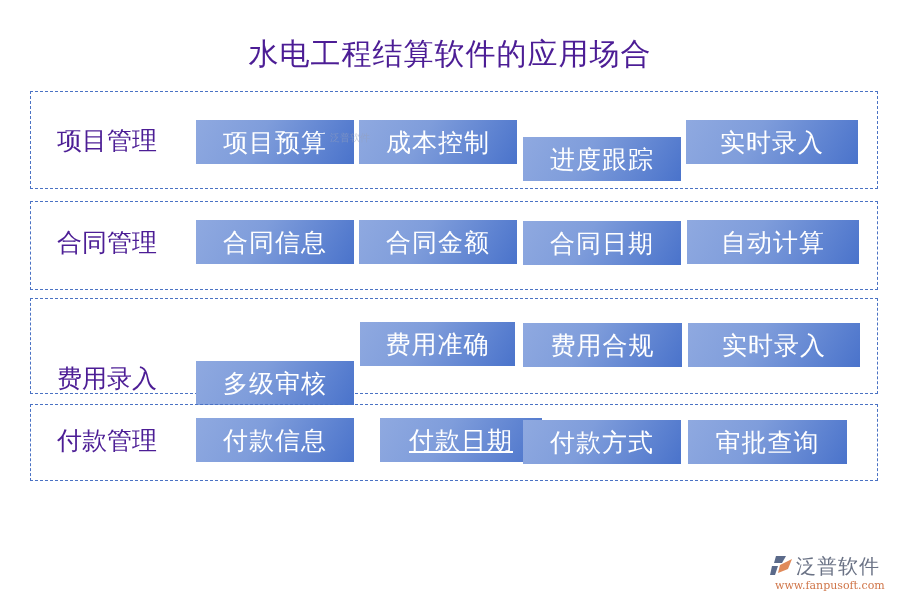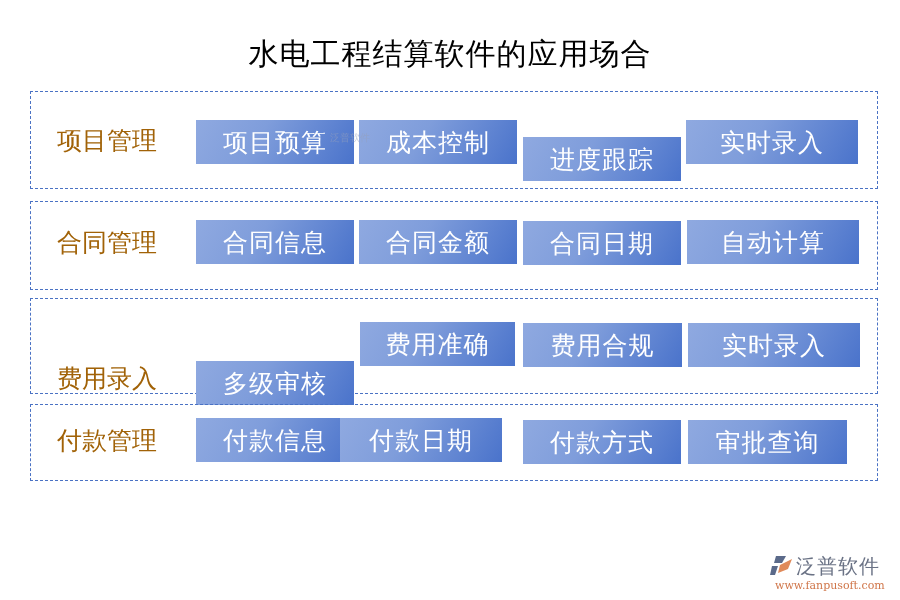--- a/index.html
+++ b/index.html
@@ -1,23 +1,23 @@
 <!DOCTYPE html>
 <html><head>
   <meta charset="utf-8">
   <style>
     html, body { margin: 0; padding: 0; background: #ffffff; }
     body { width: 900px; height: 600px; position: relative; overflow: hidden;
            font-family: "DejaVu Serif", "Liberation Serif", serif; }
     .title { position: absolute; left: 0; top: 34px; width: 900px; text-align: center;
-             font-size: 30px; color: #000000; letter-spacing: 1px;
+             font-size: 30px; color: #4c1d95; letter-spacing: 1px;
              font-family: "DejaVu Serif", "Liberation Serif", serif; }
     .group { position: absolute; left: 30px; width: 848px; border: 1.5px dashed #4a72c4;
              box-sizing: border-box; }
-    .group-label { position: absolute; left: 26px; font-size: 25px; color: #a16207;
+    .group-label { position: absolute; left: 26px; font-size: 25px; color: #4c1d95;
                    font-family: Liberation Mono, monospace; white-space: nowrap; }
     .btn { position: absolute; height: 44px; color: #ffffff; font-size: 25px;
            display: flex; align-items: center; justify-content: center;
            background: linear-gradient(120deg, #8fa9e0 0%, #7f9ddb 40%, #4a73cb 100%);
            font-family: "DejaVu Serif", "Liberation Serif", serif; white-space: nowrap;
            letter-spacing: 1px; cursor: pointer; }
     .watermark { position: absolute; left: 330px; top: 131px; font-size: 10px; color: rgba(150,160,190,0.55);
                  font-family: "DejaVu Sans", sans-serif; }
     .logo { position: absolute; left: 770px; top: 553px; width: 125px; height: 42px; }
     .logo-mark { position: absolute; left: 0; top: 2px; width: 24px; height: 22px; }
@@ -53,21 +53,21 @@
 </div>
 <div class="btn" style="left:196px;top:322px;width:158px;margin-top:39px;">多级审核</div>
 <div class="btn" style="left:360px;top:322px;width:155px;">费用准确</div>
 <div class="btn" style="left:523px;top:323px;width:159px;font-family:Liberation Mono, monospace;">费用合规</div>
 <div class="btn" style="left:688px;top:323px;width:172px;">实时录入</div>
 
 <div class="group" style="top:404px;height:77px;">
   <div class="group-label" style="top:19px;">付款管理</div>
 </div>
 <div class="btn" style="left:196px;top:418px;width:158px;">付款信息</div>
-<div class="btn" style="left:340px;top:418px;width:162px;">付款日期</div>
+<div class="btn" style="left:380px;top:418px;width:162px;text-decoration:underline;">付款日期</div>
 <div class="btn" style="left:523px;top:420px;width:158px;">付款方式</div>
 <div class="btn" style="left:688px;top:420px;width:159px;">审批查询</div>
 
 <div class="logo">
   <svg class="logo-mark" viewBox="0 0 24 22">
     <polygon points="6,1 16,1 12,8 4,8" fill="#5b6a8a"></polygon>
     <polygon points="2,11 8,11 5,20 0,20" fill="#5b6a8a"></polygon>
     <polygon points="10,10 22,4 18,14 8,18" fill="#e08a5a"></polygon>
   </svg>
   <div class="logo-name">泛普软件</div>

